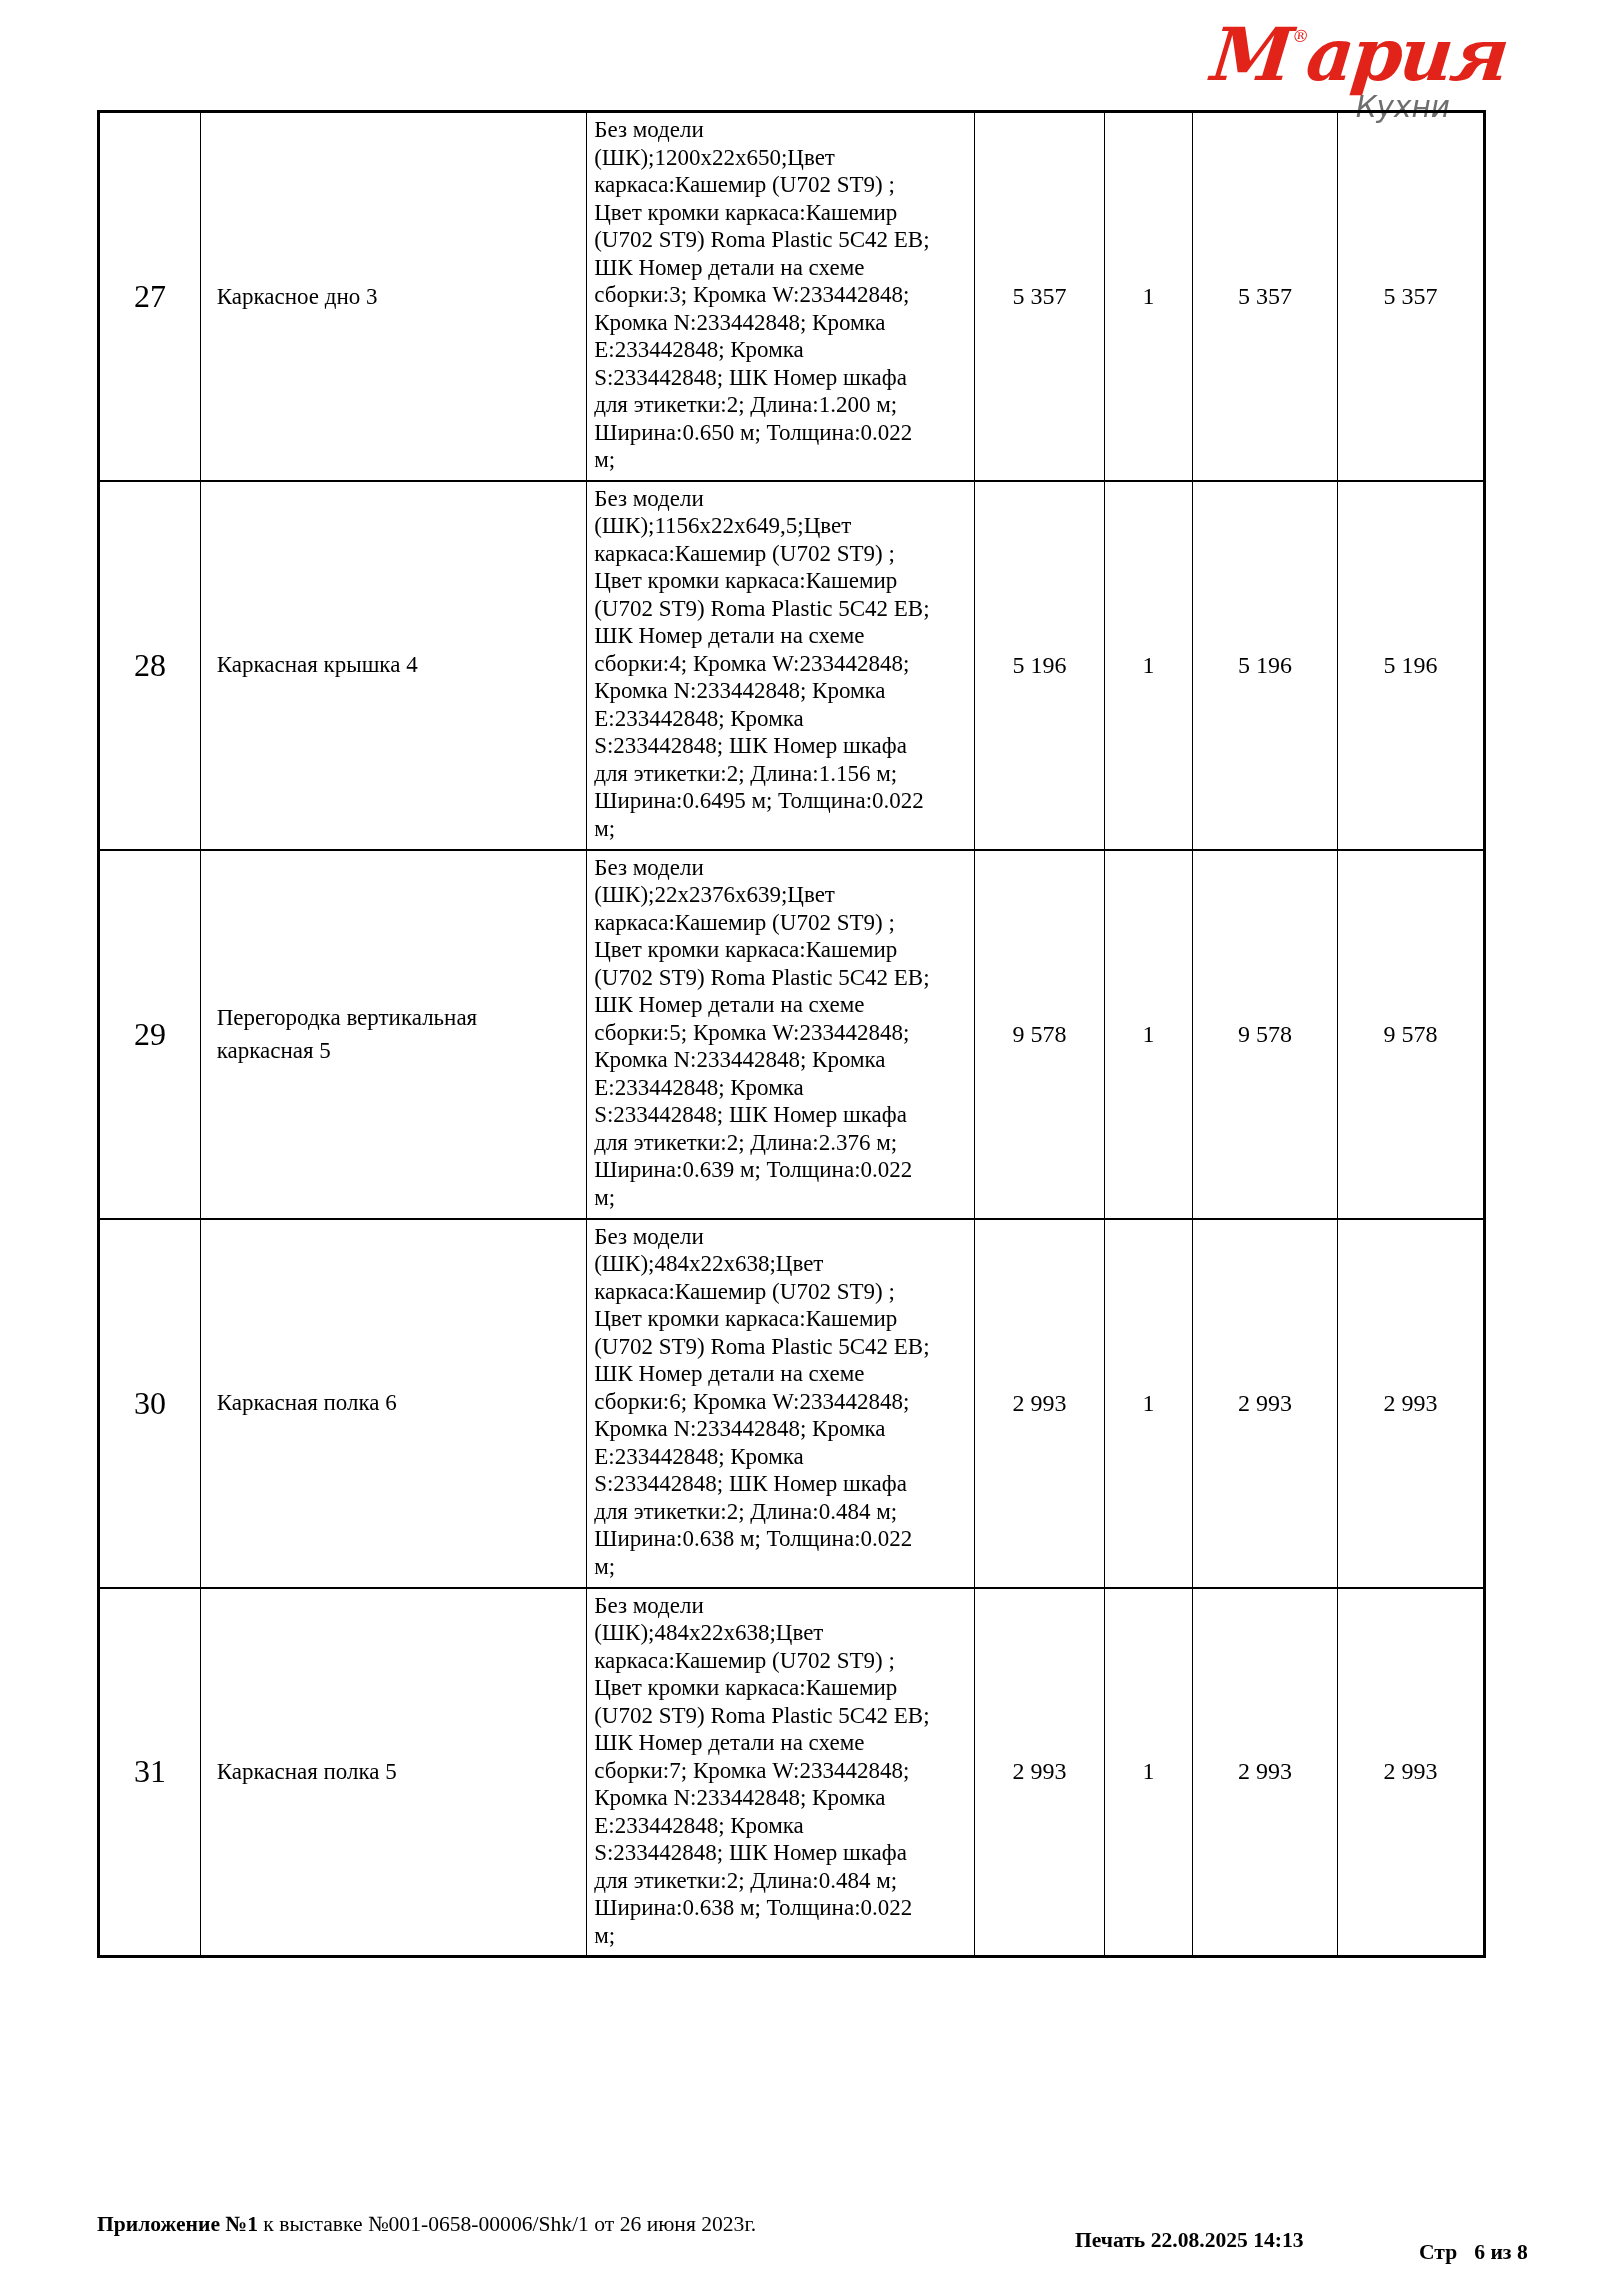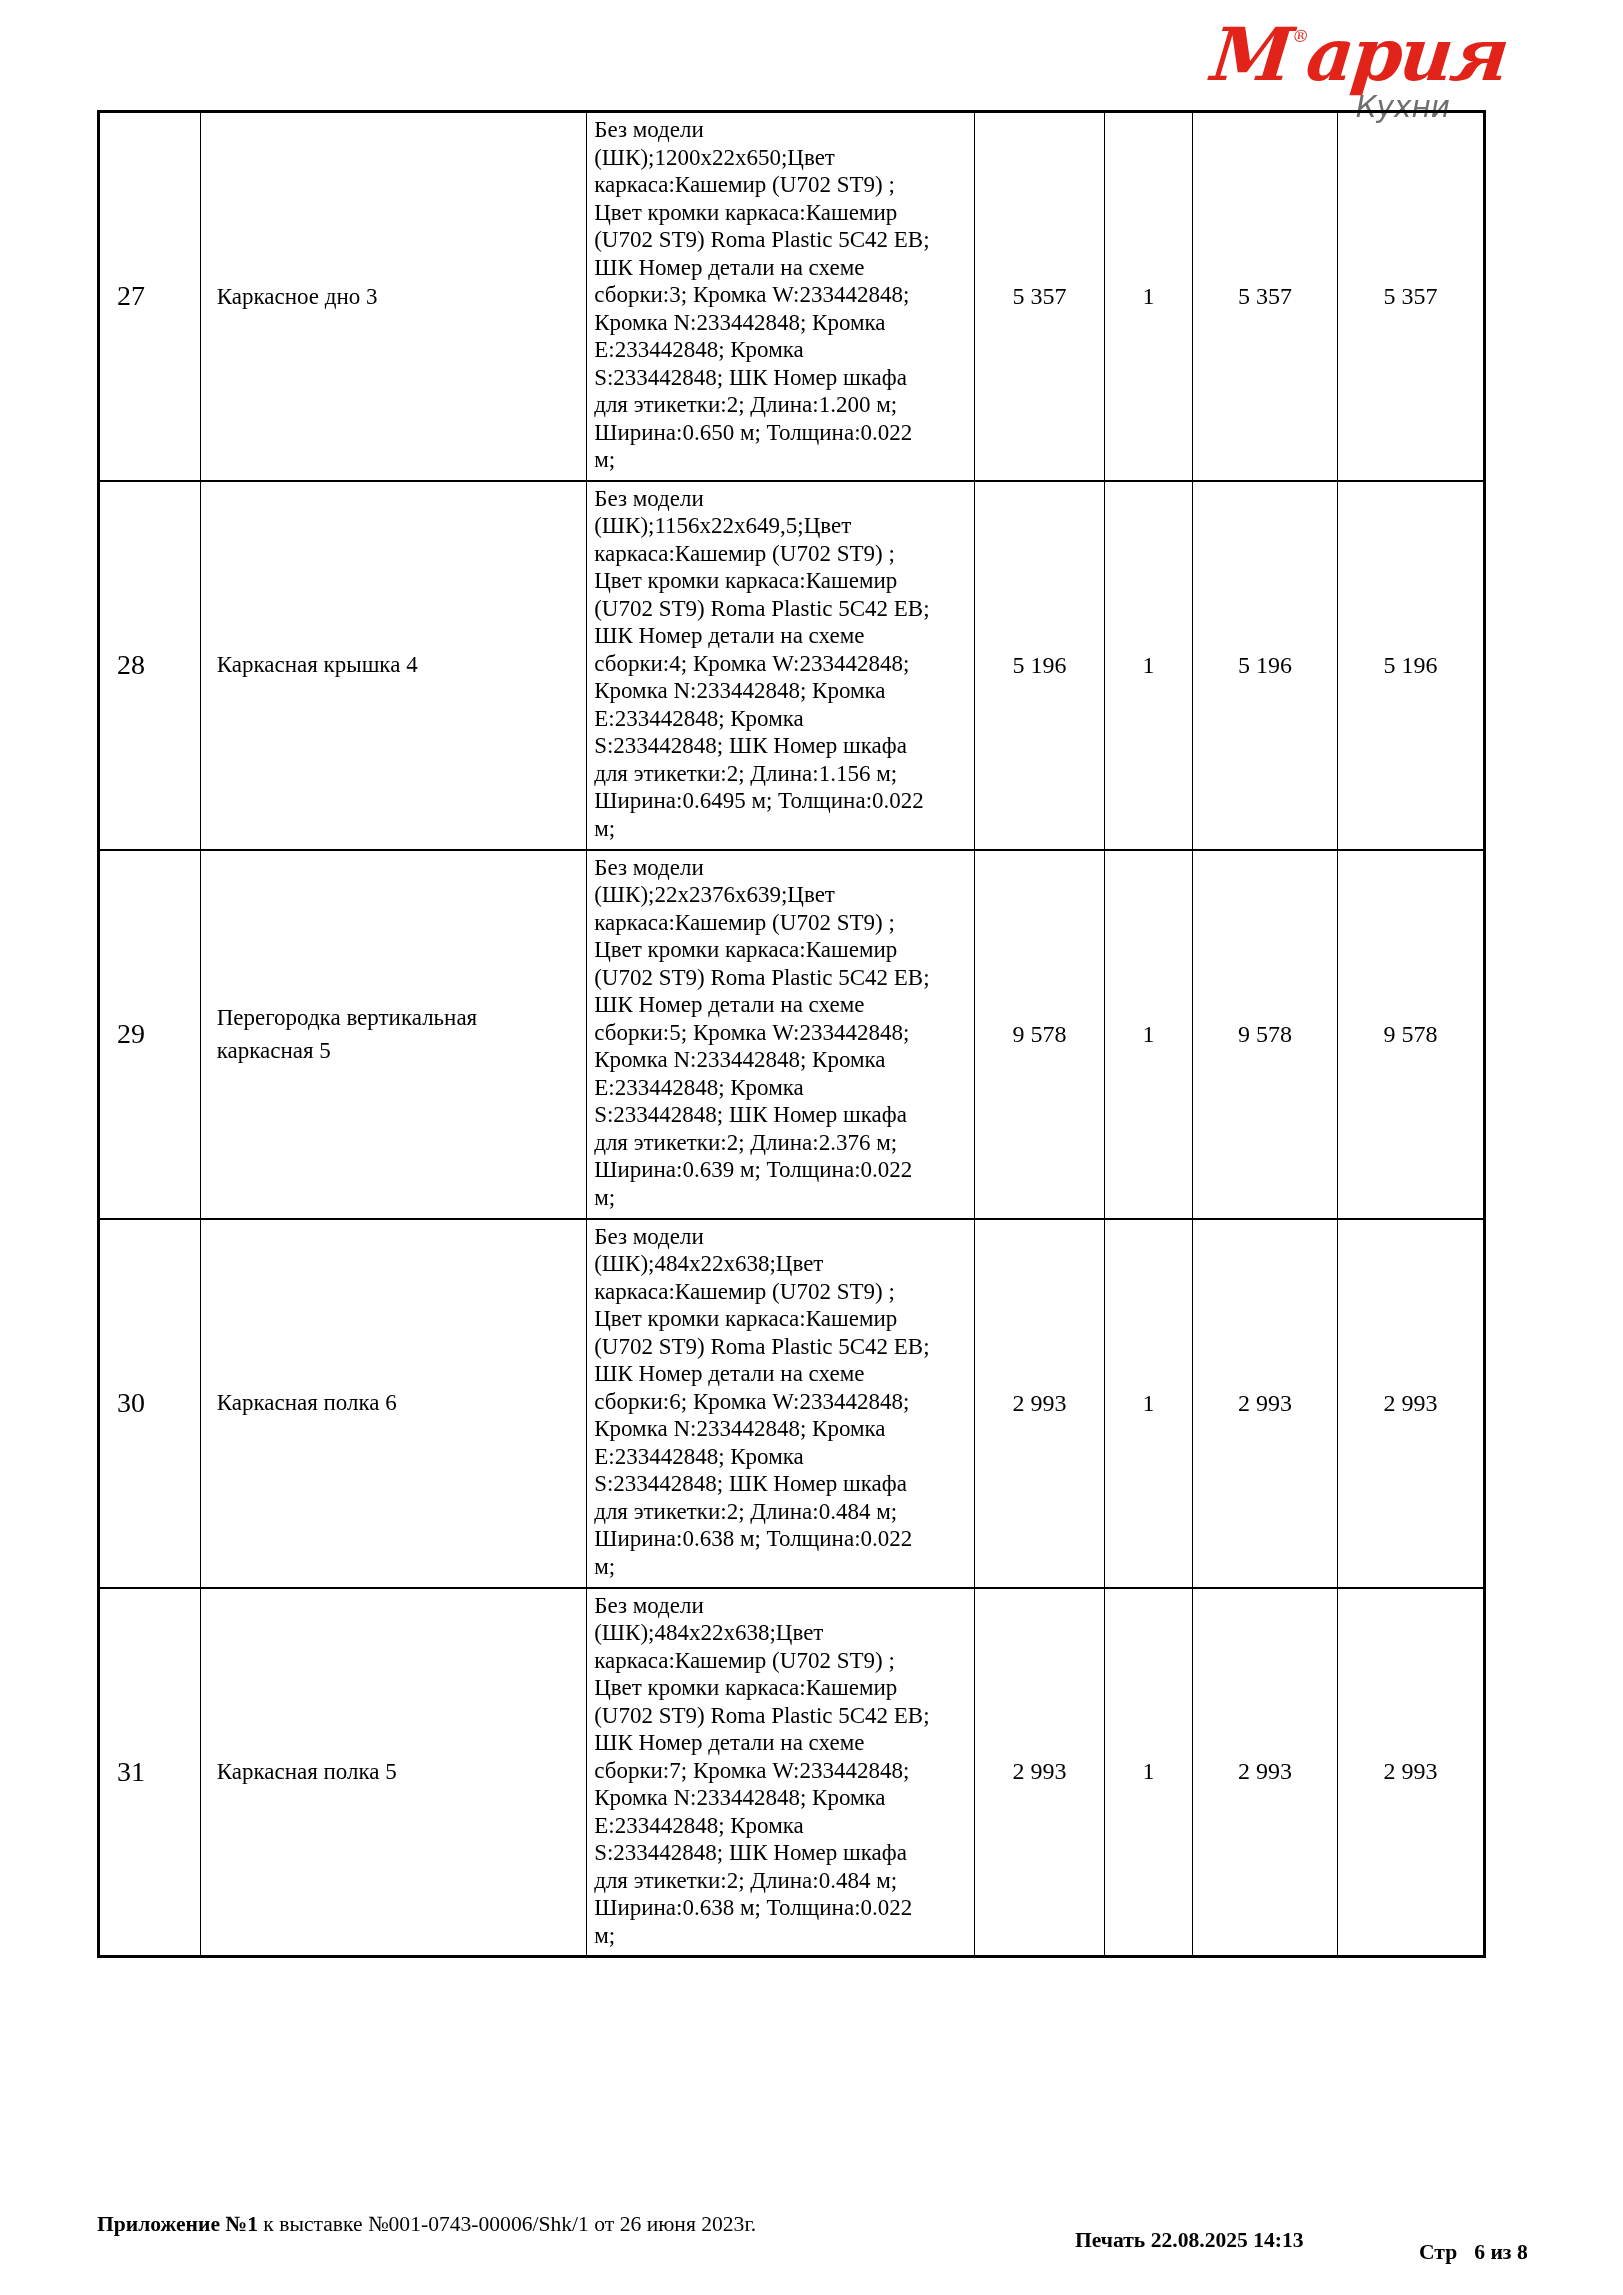--- a/index.html
+++ b/index.html
@@ -58,23 +58,23 @@
   }
   table.items td {
     border: 1.3px solid #000;
     border-top-width: 2.6px;
     border-bottom-width: 2.6px;
     overflow: hidden;
   }
   table.items tr { height: 369px; }
 
   td.c-num {
-    font-size: 28px;
+    font-size: 32px;
     vertical-align: middle;
-    padding-left: 17px;
+    padding-left: 34px;
   }
   td.c-name {
     font-size: 23px;
     vertical-align: middle;
     padding-left: 15.7px;
     padding-right: 26px;
     line-height: 1.45;
     margin-left: 48px;
   }
   td.c-desc {
@@ -232,21 +232,21 @@
         <td class="c-qty">1</td>
         <td class="c-sum">2 993</td>
         <td class="c-total">2 993</td>
       </tr>
     </tbody>
   </table>
 
   <div class="footer">
     <div class="footer-left">
       <b>Приложение №1</b>
-      <span>к выставке №001-0743-00006/Shk/1 от 26 июня 2023г.</span>
+      <span>к выставке №001-0658-00006/Shk/1 от 26 июня 2023г.</span>
     </div>
     <div class="footer-print">Печать 22.08.2025 14:13</div>
     <div class="footer-page">
       <span>Стр</span><span class="page-val">6 из 8</span>
     </div>
   </div>
 
 </div>
 
 

